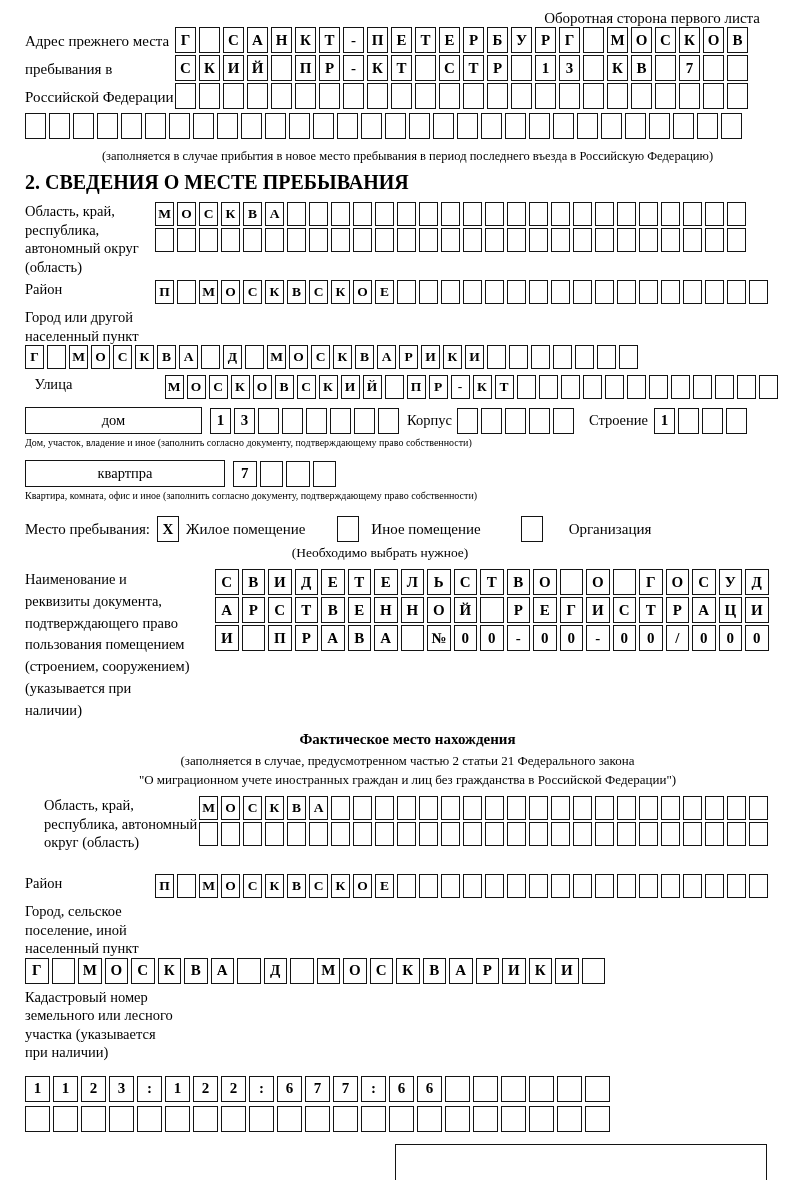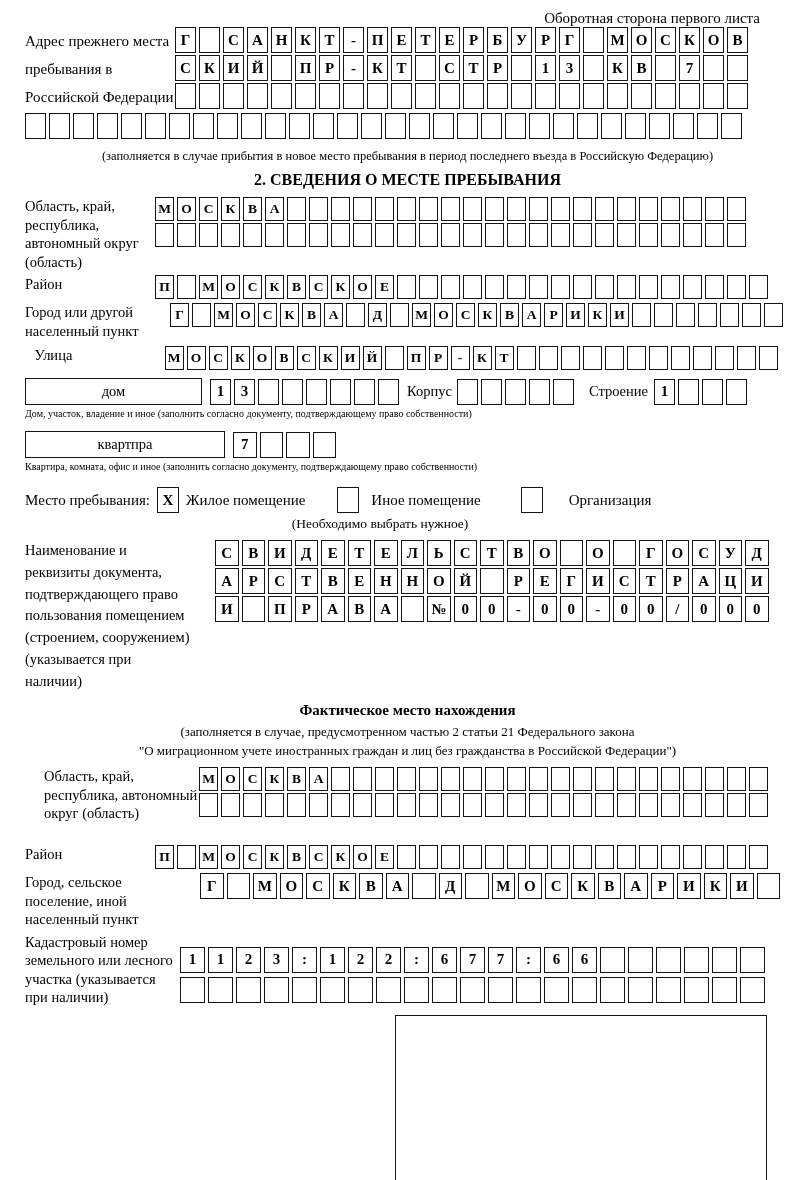--- a/index.html
+++ b/index.html
@@ -19,40 +19,40 @@
   .cells-lg .cell{width:21px;height:26px;font-size:15px;}
   .cells-sm .cell{width:19px;height:24px;font-size:13.5px;}
   .cells-md .cell{width:23.5px;height:26px;font-size:15px;}
   .cells-xl .cell{width:25px;height:26px;font-size:15px;}
   .rowgap > .cellrow{margin-bottom:2px;}
   
   .frow{display:flex;align-items:flex-start;}
   .flabel{font-size:14.5px;line-height:1.28;flex:0 0 auto;}
   .caption{font-size:12.5px;text-align:center;margin-top:10px;}
   .caption-left{font-size:10px;margin-top:3px;}
-  .section-title{text-align:center;font-weight:bold;font-size:16px;margin:7px 0 8px 0;}
+  .section-title{font-weight:bold;font-size:20px;margin:7px 0 8px 0;}
   .sub-title{text-align:center;font-weight:bold;font-size:15px;margin:10px 0 4px 0;}
   .b1-label{width:150px;font-size:15px;line-height:28px;}
   .w130{width:130px;} .w145{width:145px;} .w165{width:165px;} .w155{width:155px;}
   .minh76{min-height:76px;}
   .box-field{
     box-sizing:border-box;border:1.6px solid #141414;height:27px;
     display:flex;align-items:center;justify-content:center;font-size:14.5px;flex:0 0 auto;
   }
   .dom-row{display:flex;align-items:center;margin-top:8px;}
   .kv-row{display:flex;align-items:center;margin-top:12px;}
   .inline-label{font-size:14.5px;flex:0 0 auto;}
   .stay-row{display:flex;align-items:center;margin-top:15px;font-size:15px;}
   .checkbox{
     box-sizing:border-box;width:22px;height:26px;border:1.6px solid #141414;
     display:flex;align-items:center;justify-content:center;font-size:15px;font-weight:600;flex:0 0 auto;
   }
   .stamp-wrap{margin-left:370px;margin-top:8px;width:372px;}
   .stamp-box{box-sizing:border-box;width:372px;height:175px;border:1.8px solid #141414;}
-  .mt2{margin-top:2px;} .mt4{margin-top:4px;} .mt6{margin-top:6px;justify-content:center;} .mt8{margin-top:8px;} .mt16{}
+  .mt2{margin-top:2px;} .mt4{margin-top:4px;flex-direction:column;} .mt6{margin-top:6px;justify-content:center;} .mt8{margin-top:8px;} .mt16{}
   .cap-lines{font-size:13px;text-align:center;line-height:1.45;}
   .select-caption{font-size:13.5px;text-align:center;margin-top:3px;padding-right:55px;}
   .cad-cells{margin-top:14px;}
   .cad-cells .cellrow{margin-bottom:4px;}
 </style>
 </head>
 <body>
 
 <div class="page">
 

